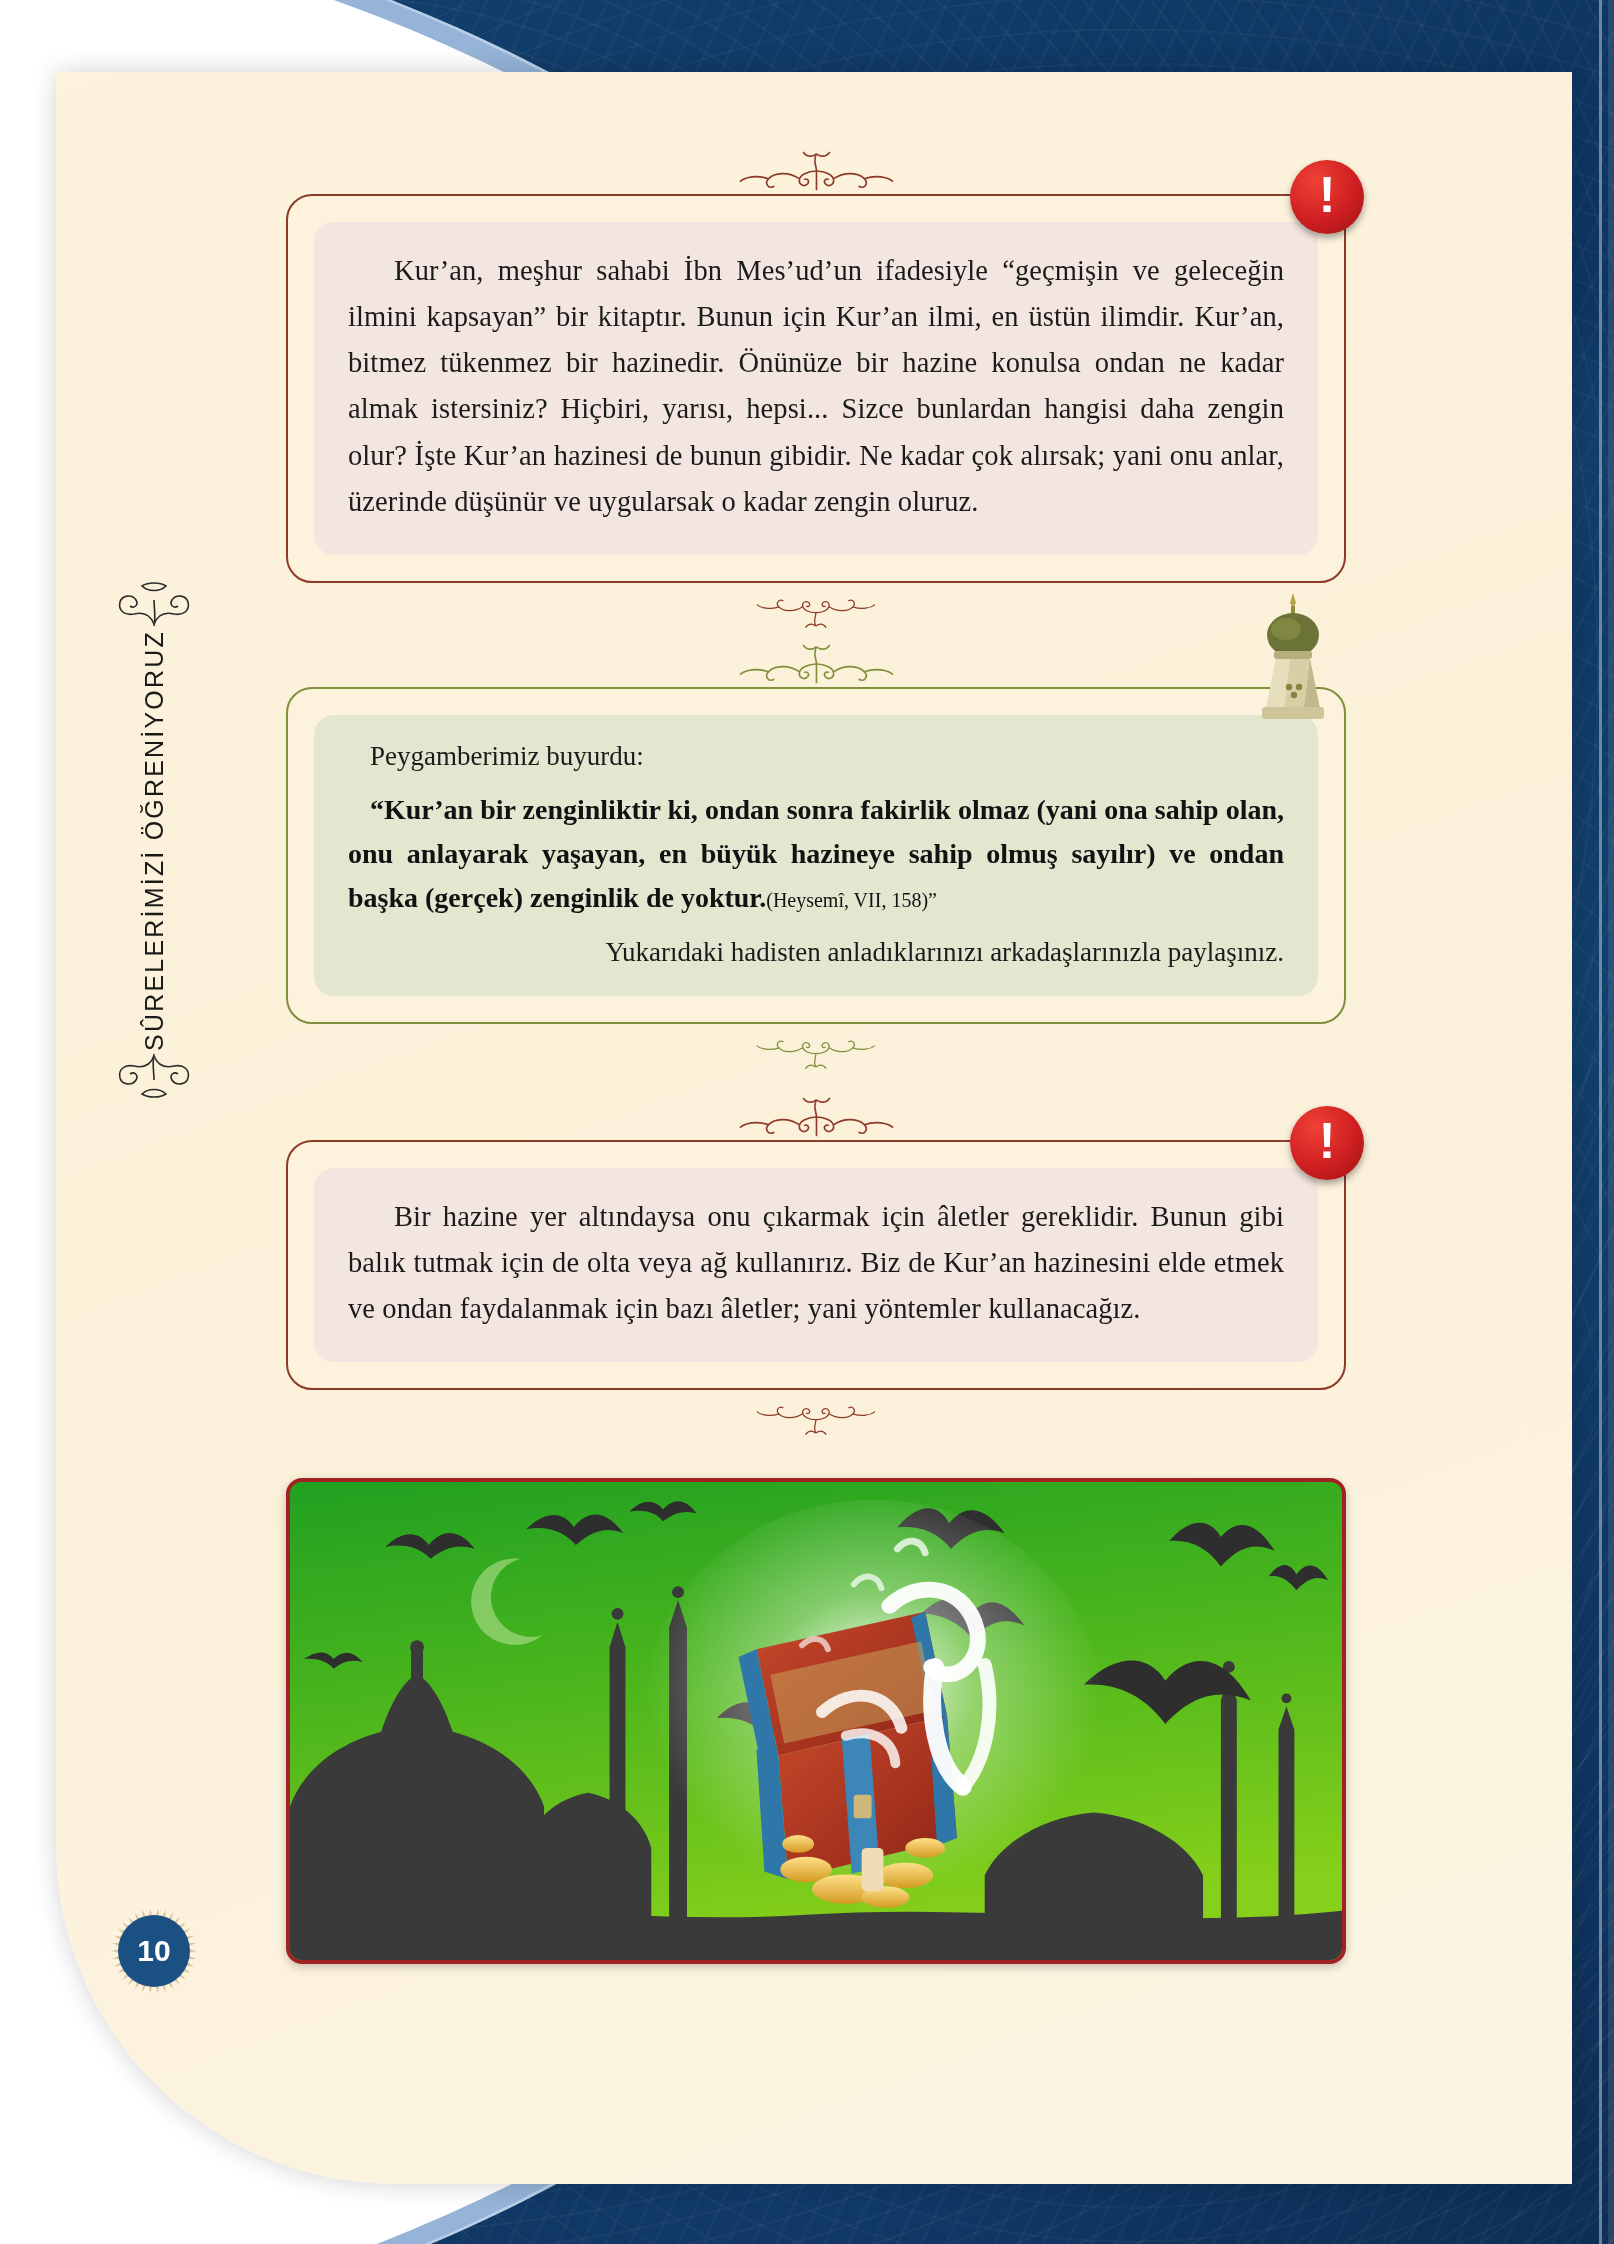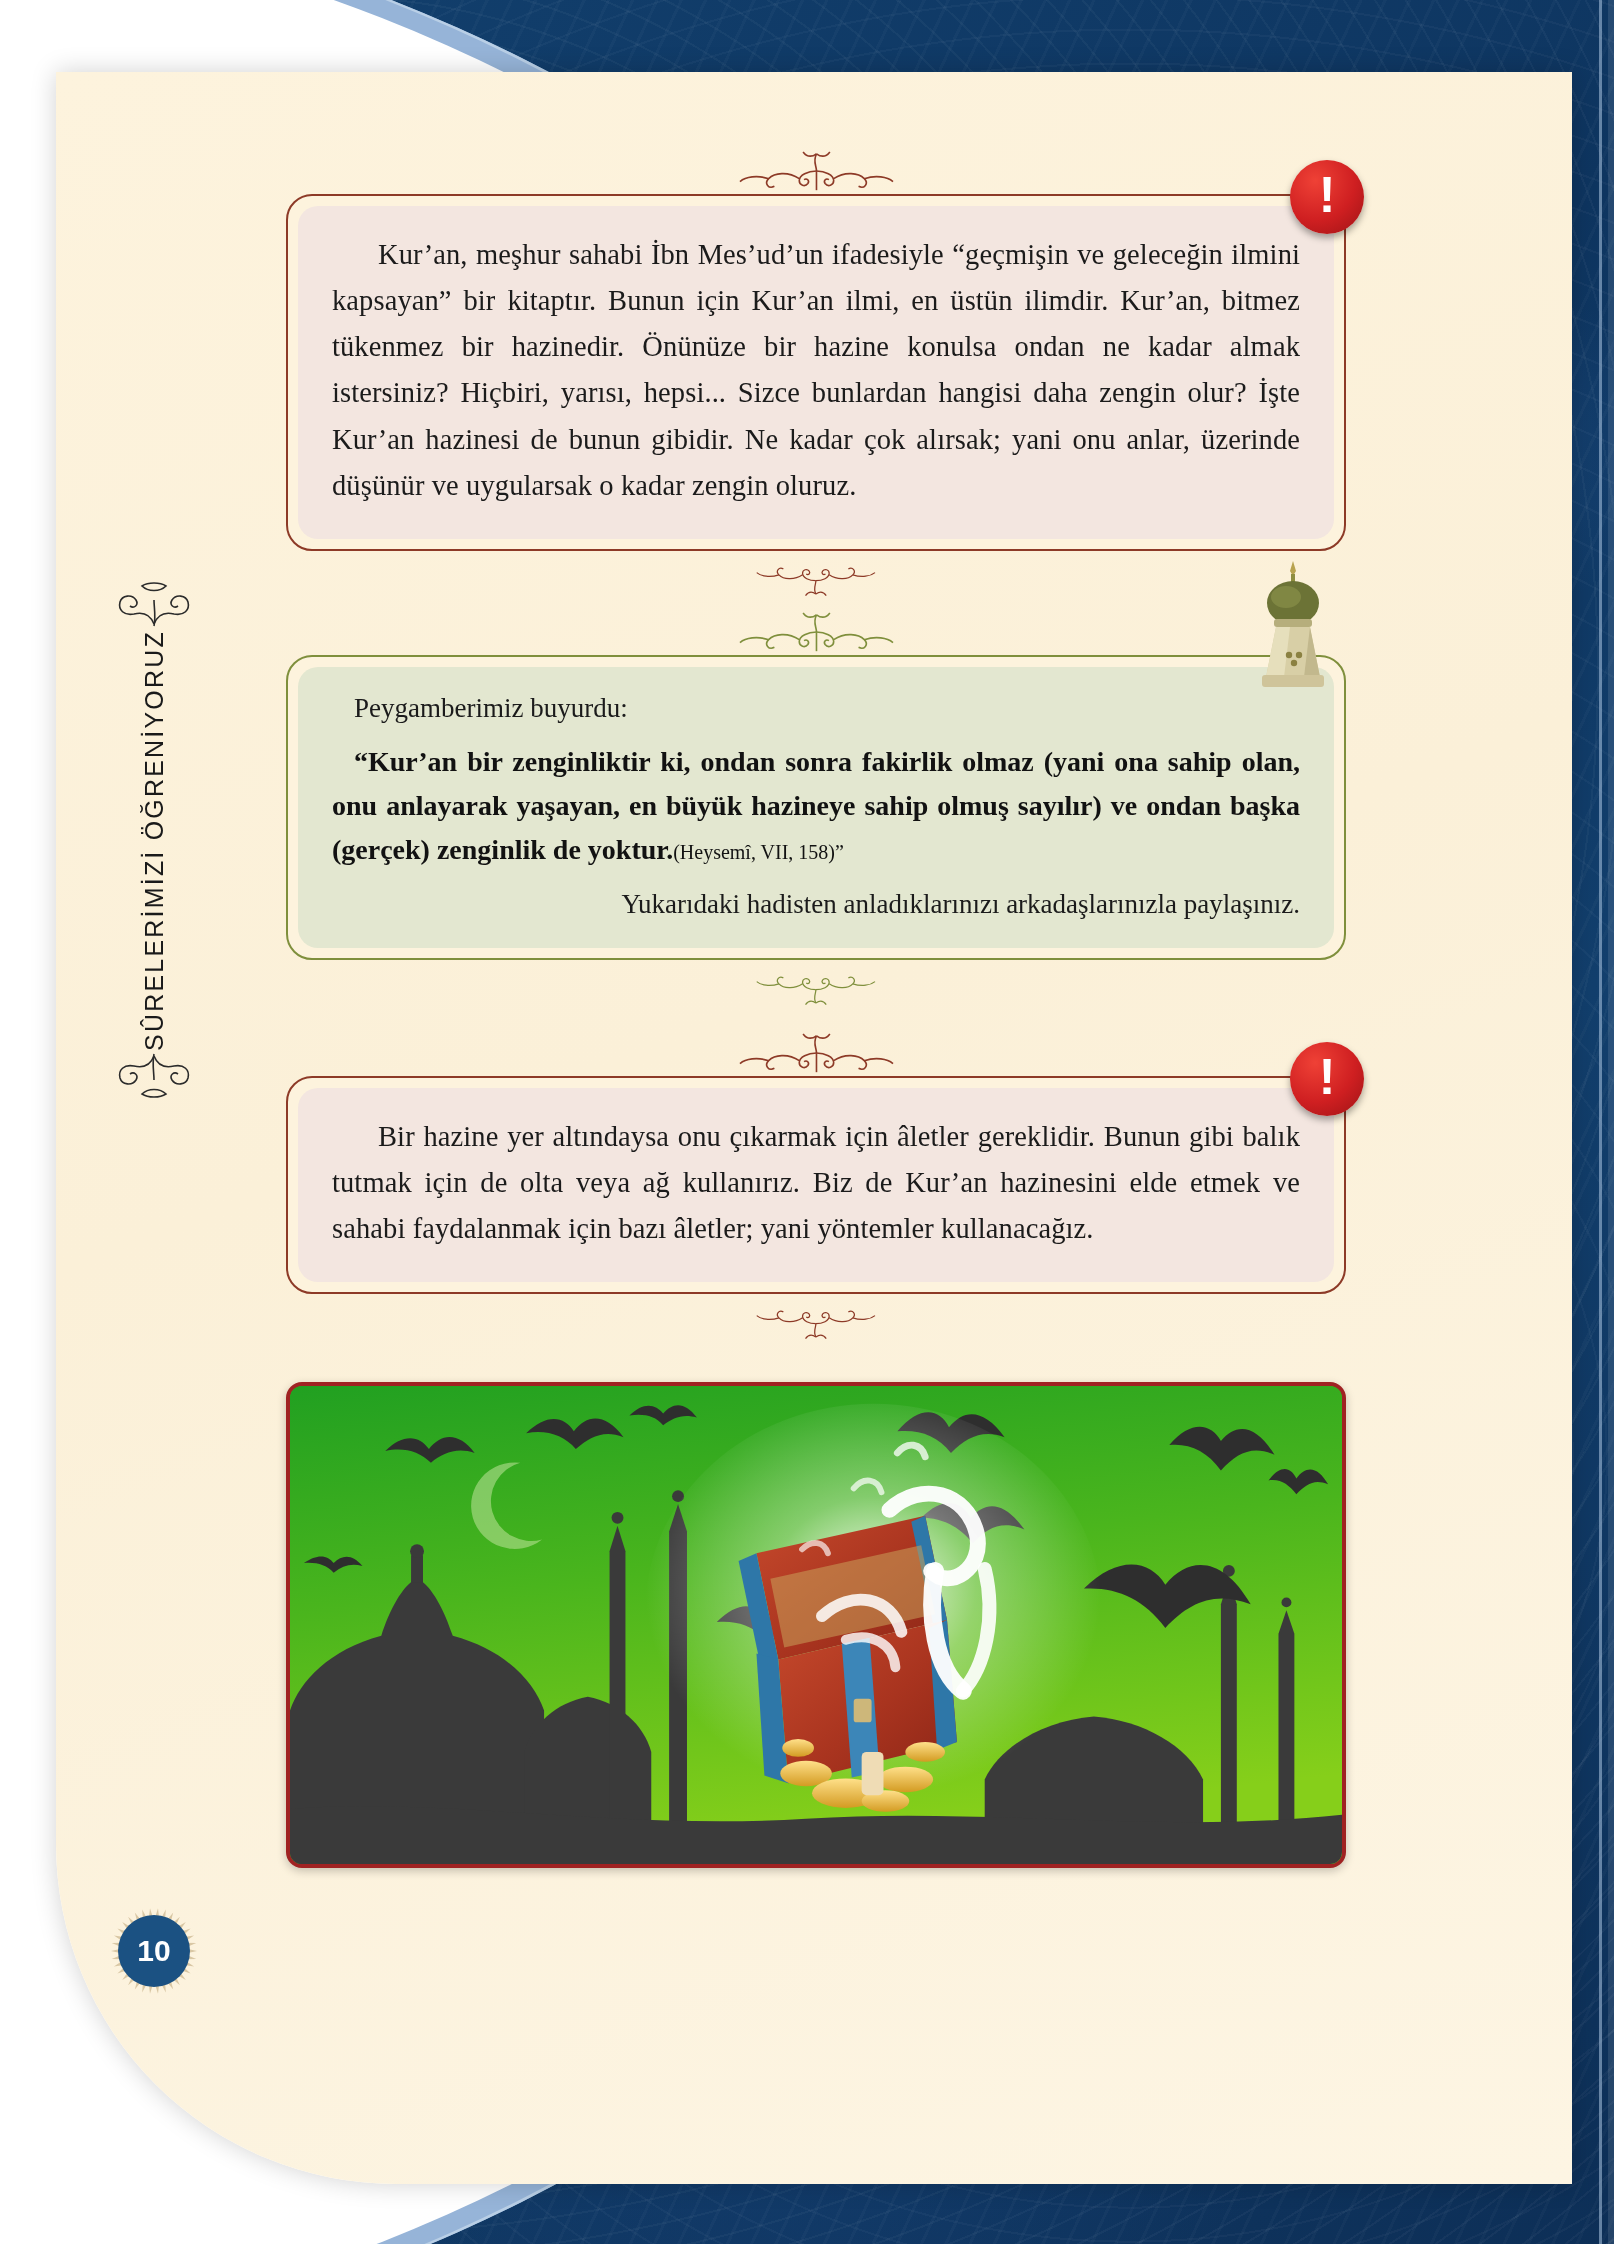--- a/index.html
+++ b/index.html
@@ -110,21 +110,21 @@
     display: block;
     margin: 0 auto;
     height: 44px;
   }
   .orn.small { height: 34px; }
 
   
   .box {
     position: relative;
     border-radius: 26px;
-    padding: 10px;
+    padding: 26px;
   }
   .box.brown {
     border: 2.5px solid #8d3a27;
     background: #fdf3dd;
   }
   .box.brown .inner {
     background: #f3e6e0;
     border-radius: 20px;
     padding: 26px 34px 30px 34px;
   }
@@ -426,21 +426,21 @@
         <path d="M150 22 C150 30 150 36 150 42"></path>
       </g>
     </svg>
 
     <div style="position:relative;">
       <div class="badge-excl" style="right:-18px; top:-34px;">
         <span>!</span>
       </div>
       <div class="box brown">
         <div class="inner">
-          <p class="para">Bir hazine yer altındaysa onu çıkarmak için âletler gereklidir. Bunun gibi balık tutmak için de olta veya ağ kullanırız. Biz de Kur’an hazinesini elde etmek ve sahabi faydalanmak için bazı âletler; yani yöntemler kullanacağız.</p>
+          <p class="para">Bir hazine yer altındaysa onu çıkarmak için âletler gereklidir. Bunun gibi balık tutmak için de olta veya ağ kullanırız. Biz de Kur’an hazinesini elde etmek ve ondan faydalanmak için bazı âletler; yani yöntemler kullanacağız.</p>
         </div>
       </div>
     </div>
 
     <svg class="orn small" style="margin-top:12px" viewBox="0 0 300 46">
       <g fill="none" stroke="#8d3a27" stroke-width="1.7">
         <path d="M150 42 C146 34 150 30 150 24"></path>
         <path d="M150 42 C143 37 139 40 136 44 M150 42 C157 37 161 40 164 44"></path>
         <path d="M150 24 C141 24 132 20 132 14 C132 9 138 7 141 11 C143 14 140 17 137 15"></path>
         <path d="M150 24 C159 24 168 20 168 14 C168 9 162 7 159 11 C157 14 160 17 163 15"></path>

